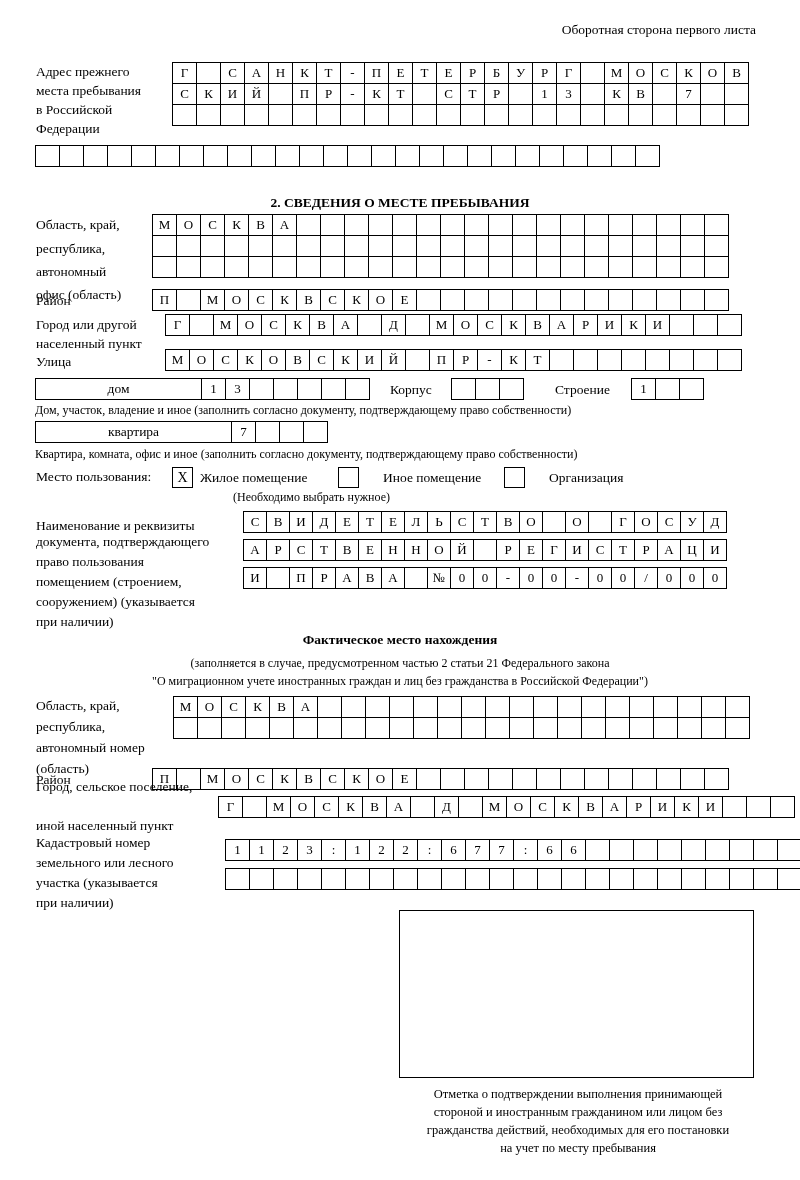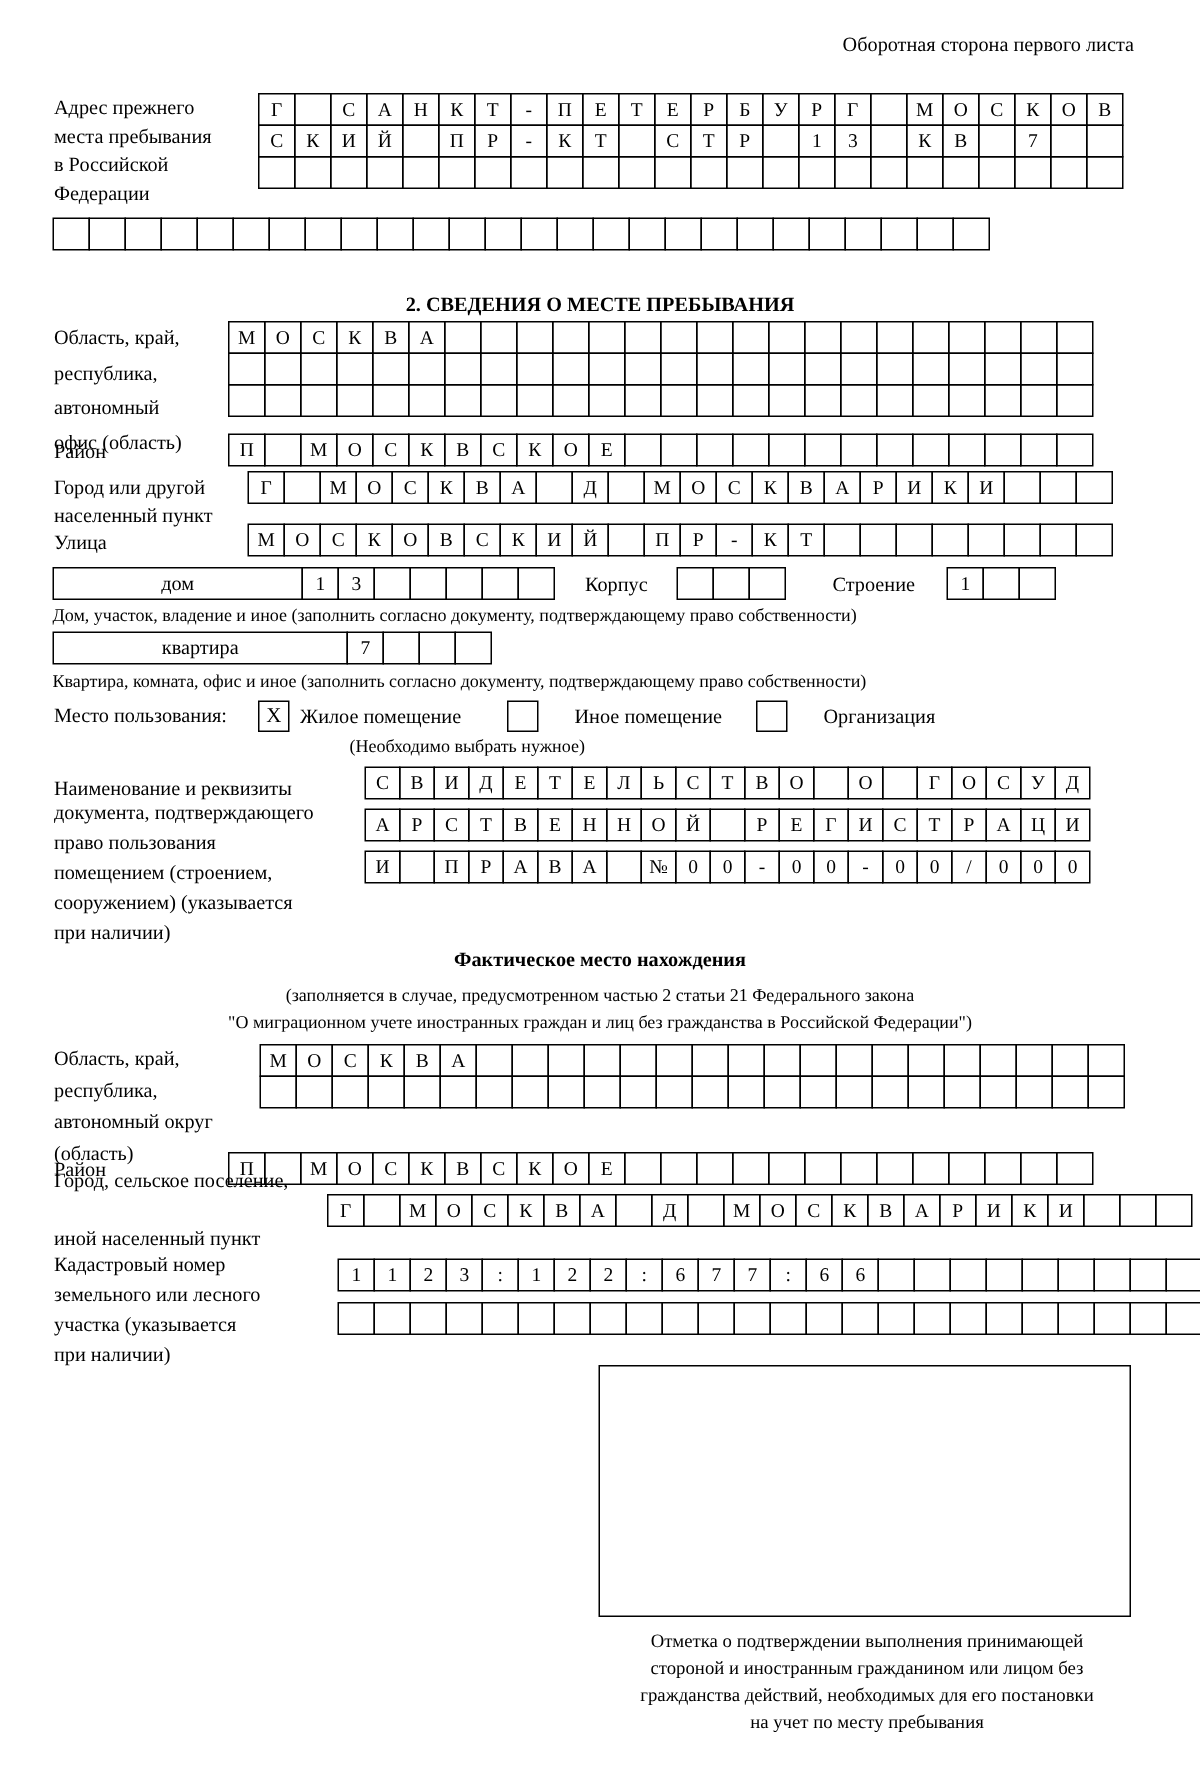--- a/index.html
+++ b/index.html
@@ -466,21 +466,21 @@
       <div class="cell" style="width: 24px;">0</div>
       <div class="cell" style="width: 24px;">0</div>
     </div>
 
   <div class="t bold" style="left:0;top:631px;width:800px;text-align:center;">Фактическое место нахождения</div>
   <div class="t small" style="left:0;top:655px;width:800px;text-align:center;">(заполняется в случае, предусмотренном частью 2 статьи 21 Федерального закона</div>
   <div class="t small" style="left:0;top:673px;width:800px;text-align:center;">"О миграционном учете иностранных граждан и лиц без гражданства в Российской Федерации")</div>
 
   <div class="t" style="left:36px;top:697px;">Область, край,</div>
   <div class="t" style="left:36px;top:718px;">республика,</div>
-  <div class="t" style="left:36px;top:739px;">автономный округ</div>
+  <div class="t" style="left:36px;top:739px;">автономный номер</div>
   <div class="t" style="left:36px;top:760px;">(область)</div>
 
   <div class="boxrow" id="al-reg1" style="left:173px;top:696px;">
       <div class="cell" style="width: 25px;">М</div>
       <div class="cell" style="width: 25px;">О</div>
       <div class="cell" style="width: 25px;">С</div>
       <div class="cell" style="width: 25px;">К</div>
       <div class="cell" style="width: 25px;">В</div>
       <div class="cell" style="width: 25px;">А</div>
       <div class="cell" style="width: 25px;"></div>

